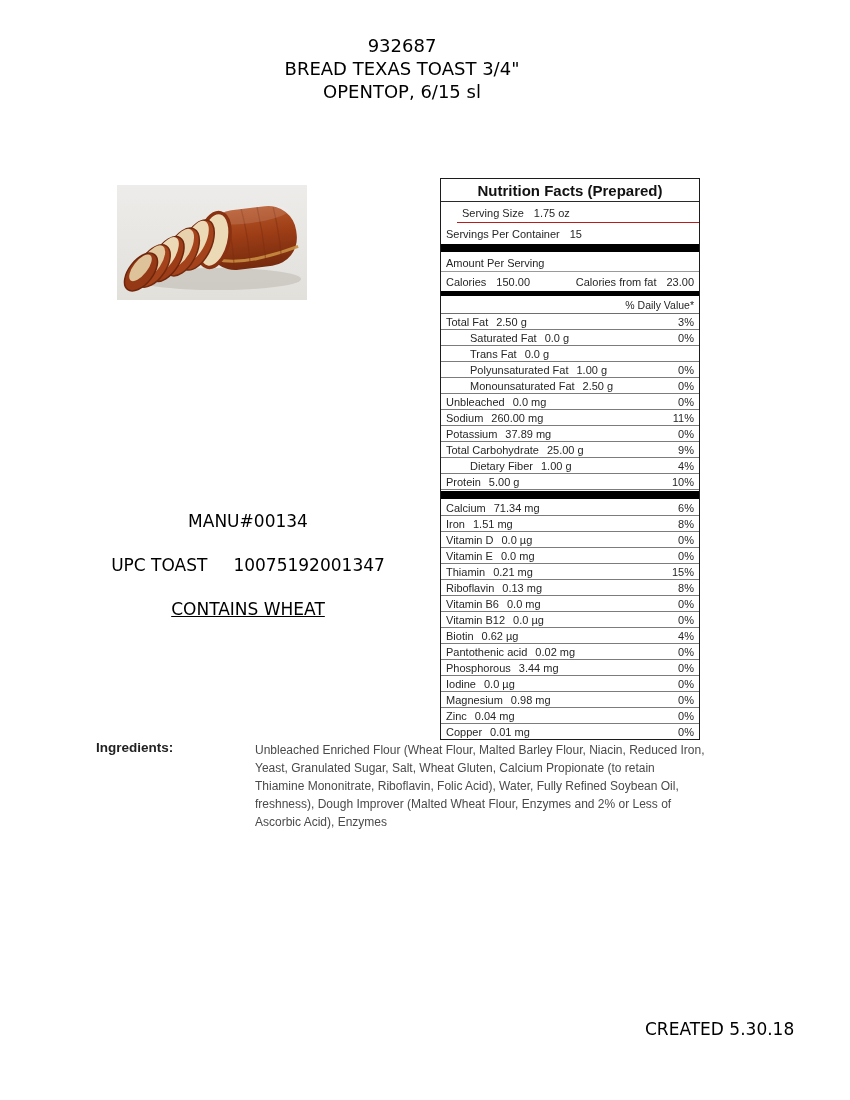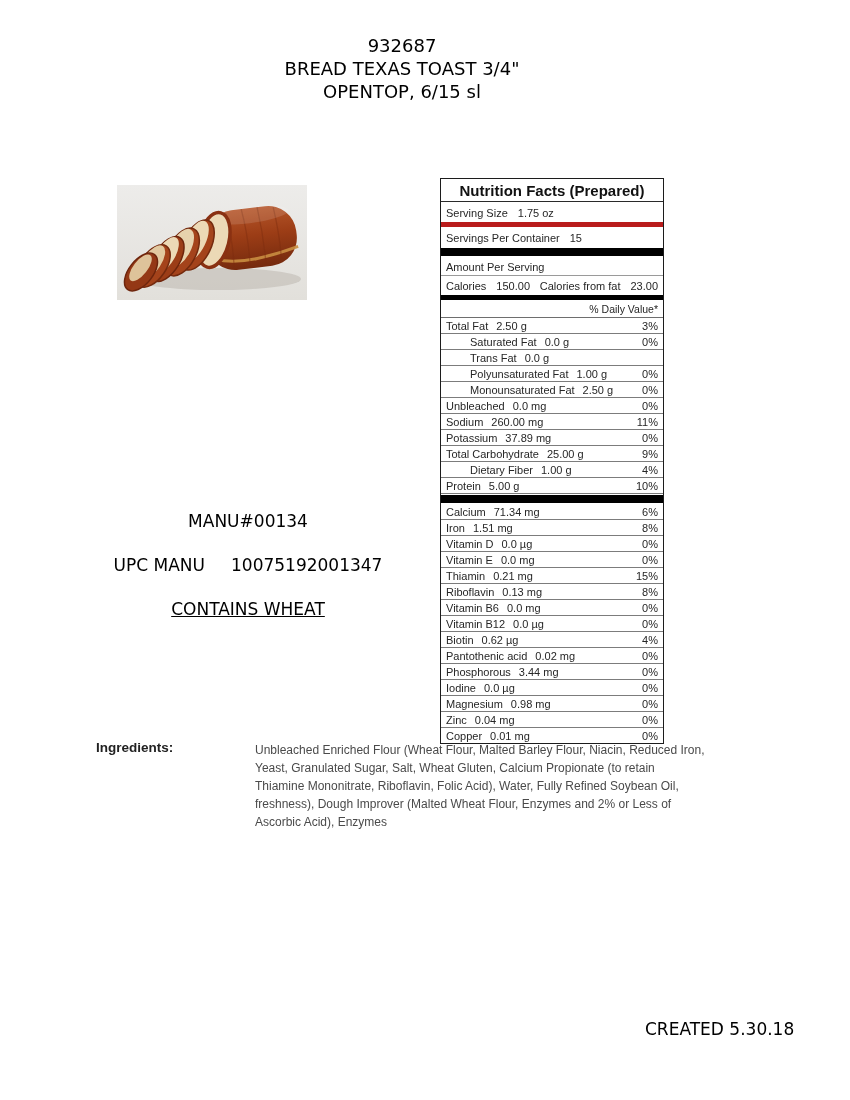--- a/index.html
+++ b/index.html
@@ -9,31 +9,31 @@
   }
   
   .title-block{
     position:absolute;top:34px;left:0;width:804px;text-align:center;
     font-size:18px;line-height:23px;color:#000;
   }
   
   .photo{position:absolute;left:117px;top:185px;width:190px;height:115px;}
   
   .nf{
-    position:absolute;left:440px;top:178px;width:224px;box-sizing:border-box;
+    position:absolute;left:440px;top:178px;width:260px;box-sizing:border-box;
     border:1.5px solid #1c1c1c;background:#fff;
     font-family:"Liberation Sans", sans-serif;color:#262626;
   }
   .nf-header{
     font-size:15px;font-weight:bold;text-align:center;color:#111;
     padding:3px 2px 2px;border-bottom:1.5px solid #2a2a2a;
   }
   .nf-line{font-size:11px;padding:5px 5px 3px;}
   .nf-line .val{margin-left:10px;}
-  .sep{border-bottom:5px solid #b91c1c;}
+  .sep{border-bottom:1px solid #b91c1c;margin-left:16px;}
   .bar-thick{height:8px;background:#000;margin:1px 0;}
   .bar-med{height:4.5px;background:#000;}
   .nf-amount{font-size:11px;padding:4px 5px 2px;border-bottom:1px solid #9a9a9a;}
   .nf-cal{display:flex;justify-content:space-between;font-size:11px;padding:4px 5px 3px;}
   .nf-cal .val{margin-left:10px;}
   .nf-dvh{
     font-size:10.5px;text-align:right;padding:3px 5px 2px;
     border-bottom:1px solid #6e6e6e;
   }
   .nr{
@@ -283,21 +283,21 @@
 
       <div class="nr">
         <span class="left"><span>Copper</span><span class="amt">0.01 mg</span></span>
         <span class="dv">0%</span>
       </div>
     </div>
 </div>
 
 <div class="code-line manu">MANU#00134</div>
 <div class="code-line upc">
-  <span>UPC MANU</span><span class="upc-value">10075192001347</span>
+  <span>UPC TOAST</span><span class="upc-value">10075192001347</span>
 </div>
 <div class="code-line allergen">CONTAINS WHEAT</div>
 
 <div class="ing-label">Ingredients:</div>
 <div class="ing-text">
 
     <div>Unbleached Enriched Flour (Wheat Flour, Malted Barley Flour, Niacin, Reduced Iron,</div>
 
     <div>Yeast, Granulated Sugar, Salt, Wheat Gluten, Calcium Propionate (to retain</div>
 

